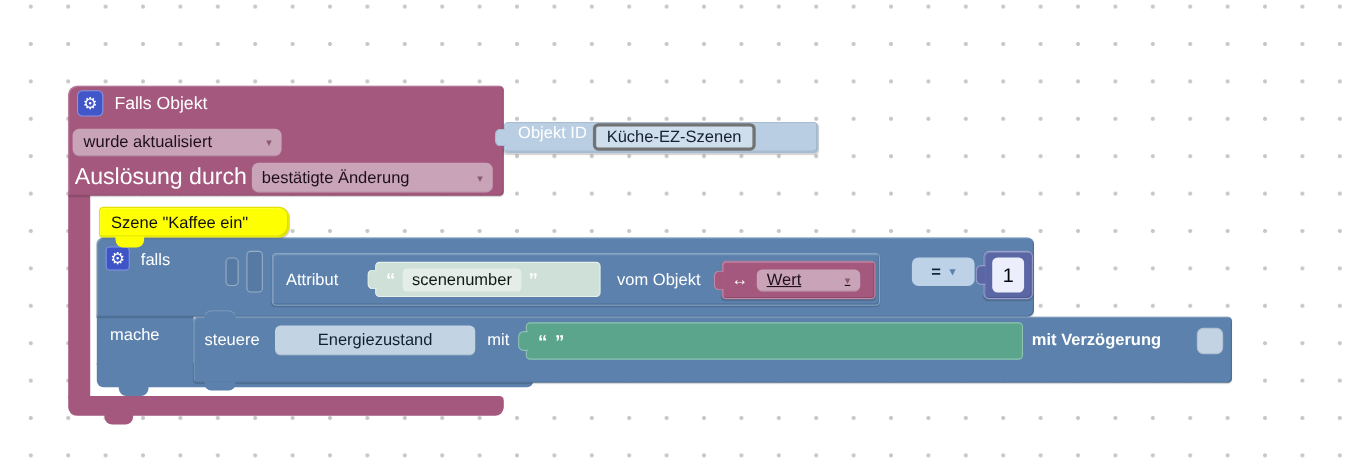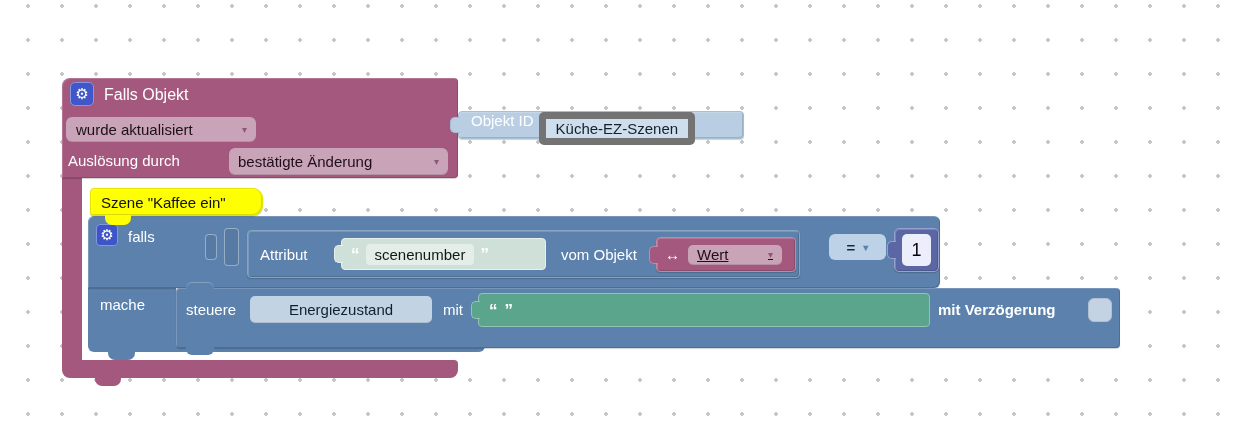--- a/index.html
+++ b/index.html
@@ -30,30 +30,30 @@
   .gear-badge { width:24px; height:24px; background:#4156c8; border:1px solid #8496e2; border-radius:5px;
                 display:flex; align-items:center; justify-content:center; color:#fff; font-size:15px; }
   .trigger-gear { left:8px; top:4px; }
   .trigger-title { left:42px; top:8px; font-size:16px; }
 
   .pill { display:flex; align-items:center; justify-content:space-between; gap:8px;
           background:#c9a3b8; border-radius:6px; padding:0 9px; color:#1d1018; font-size:15px; white-space:nowrap;
           box-shadow: inset 0 -1px 0 rgba(0,0,0,0.10); }
   .pill .caret { color:#8d5874; font-size:10px; }
   .dd1 { left:4px;  top:39px; width:190px; height:25px;padding-left:10px; }
-  .row3-label { left:6px; top:74px; font-size:15px; }
+  .row3-label { left:6px; top:74px; font-size:21px; }
   .dd2 { left:167px; top:70px; width:219px; height:27px; }
 
   
   .objid { left:458px; top:79px; width:286px; height:28px; background:#b9cee2; border:1px solid #a6bdd4;
            border-radius:4px; display:flex; align-items:flex-start; gap:5px; padding-left:12px; z-index:2;margin-top:32px; }
   .objid-tab { position:absolute; left:-9px; top:5px; width:10px; height:16px; background:#b9cee2;
                border:1px solid #a6bdd4; border-right:none; border-radius:5px 0 0 5px; }
   .objid-label { color:#fff; font-size:15px; white-space:nowrap; }
-  .lfield { background:#cfdeed; border:7px solid #737373; border-radius:5px; padding:1px 10px;
+  .lfield { background:#cfdeed; border:3px solid #737373; border-radius:5px; padding:1px 10px;
             color:#15202b; font-size:15px; white-space:nowrap; }
 
   
   .comment { left:90px; top:188px; width:173px; height:28px; background:#feff00; border:1px solid #e4e400;
              border-radius:4px 10px 10px 4px; display:flex; align-items:center; padding-left:10px; z-index:3; }
   .comment-text { color:#101010; font-size:15px; white-space:nowrap; }
   .comment-bump { position:absolute; left:14px; top:26px; width:26px; height:10px; background:#feff00; border-radius:0 0 7px 7px; }
 
   
   .if-head   { left:88px; top:216px; width:852px; height:72px; background:#5b81ac; border-radius:6px 6px 6px 0; z-index:2; }

